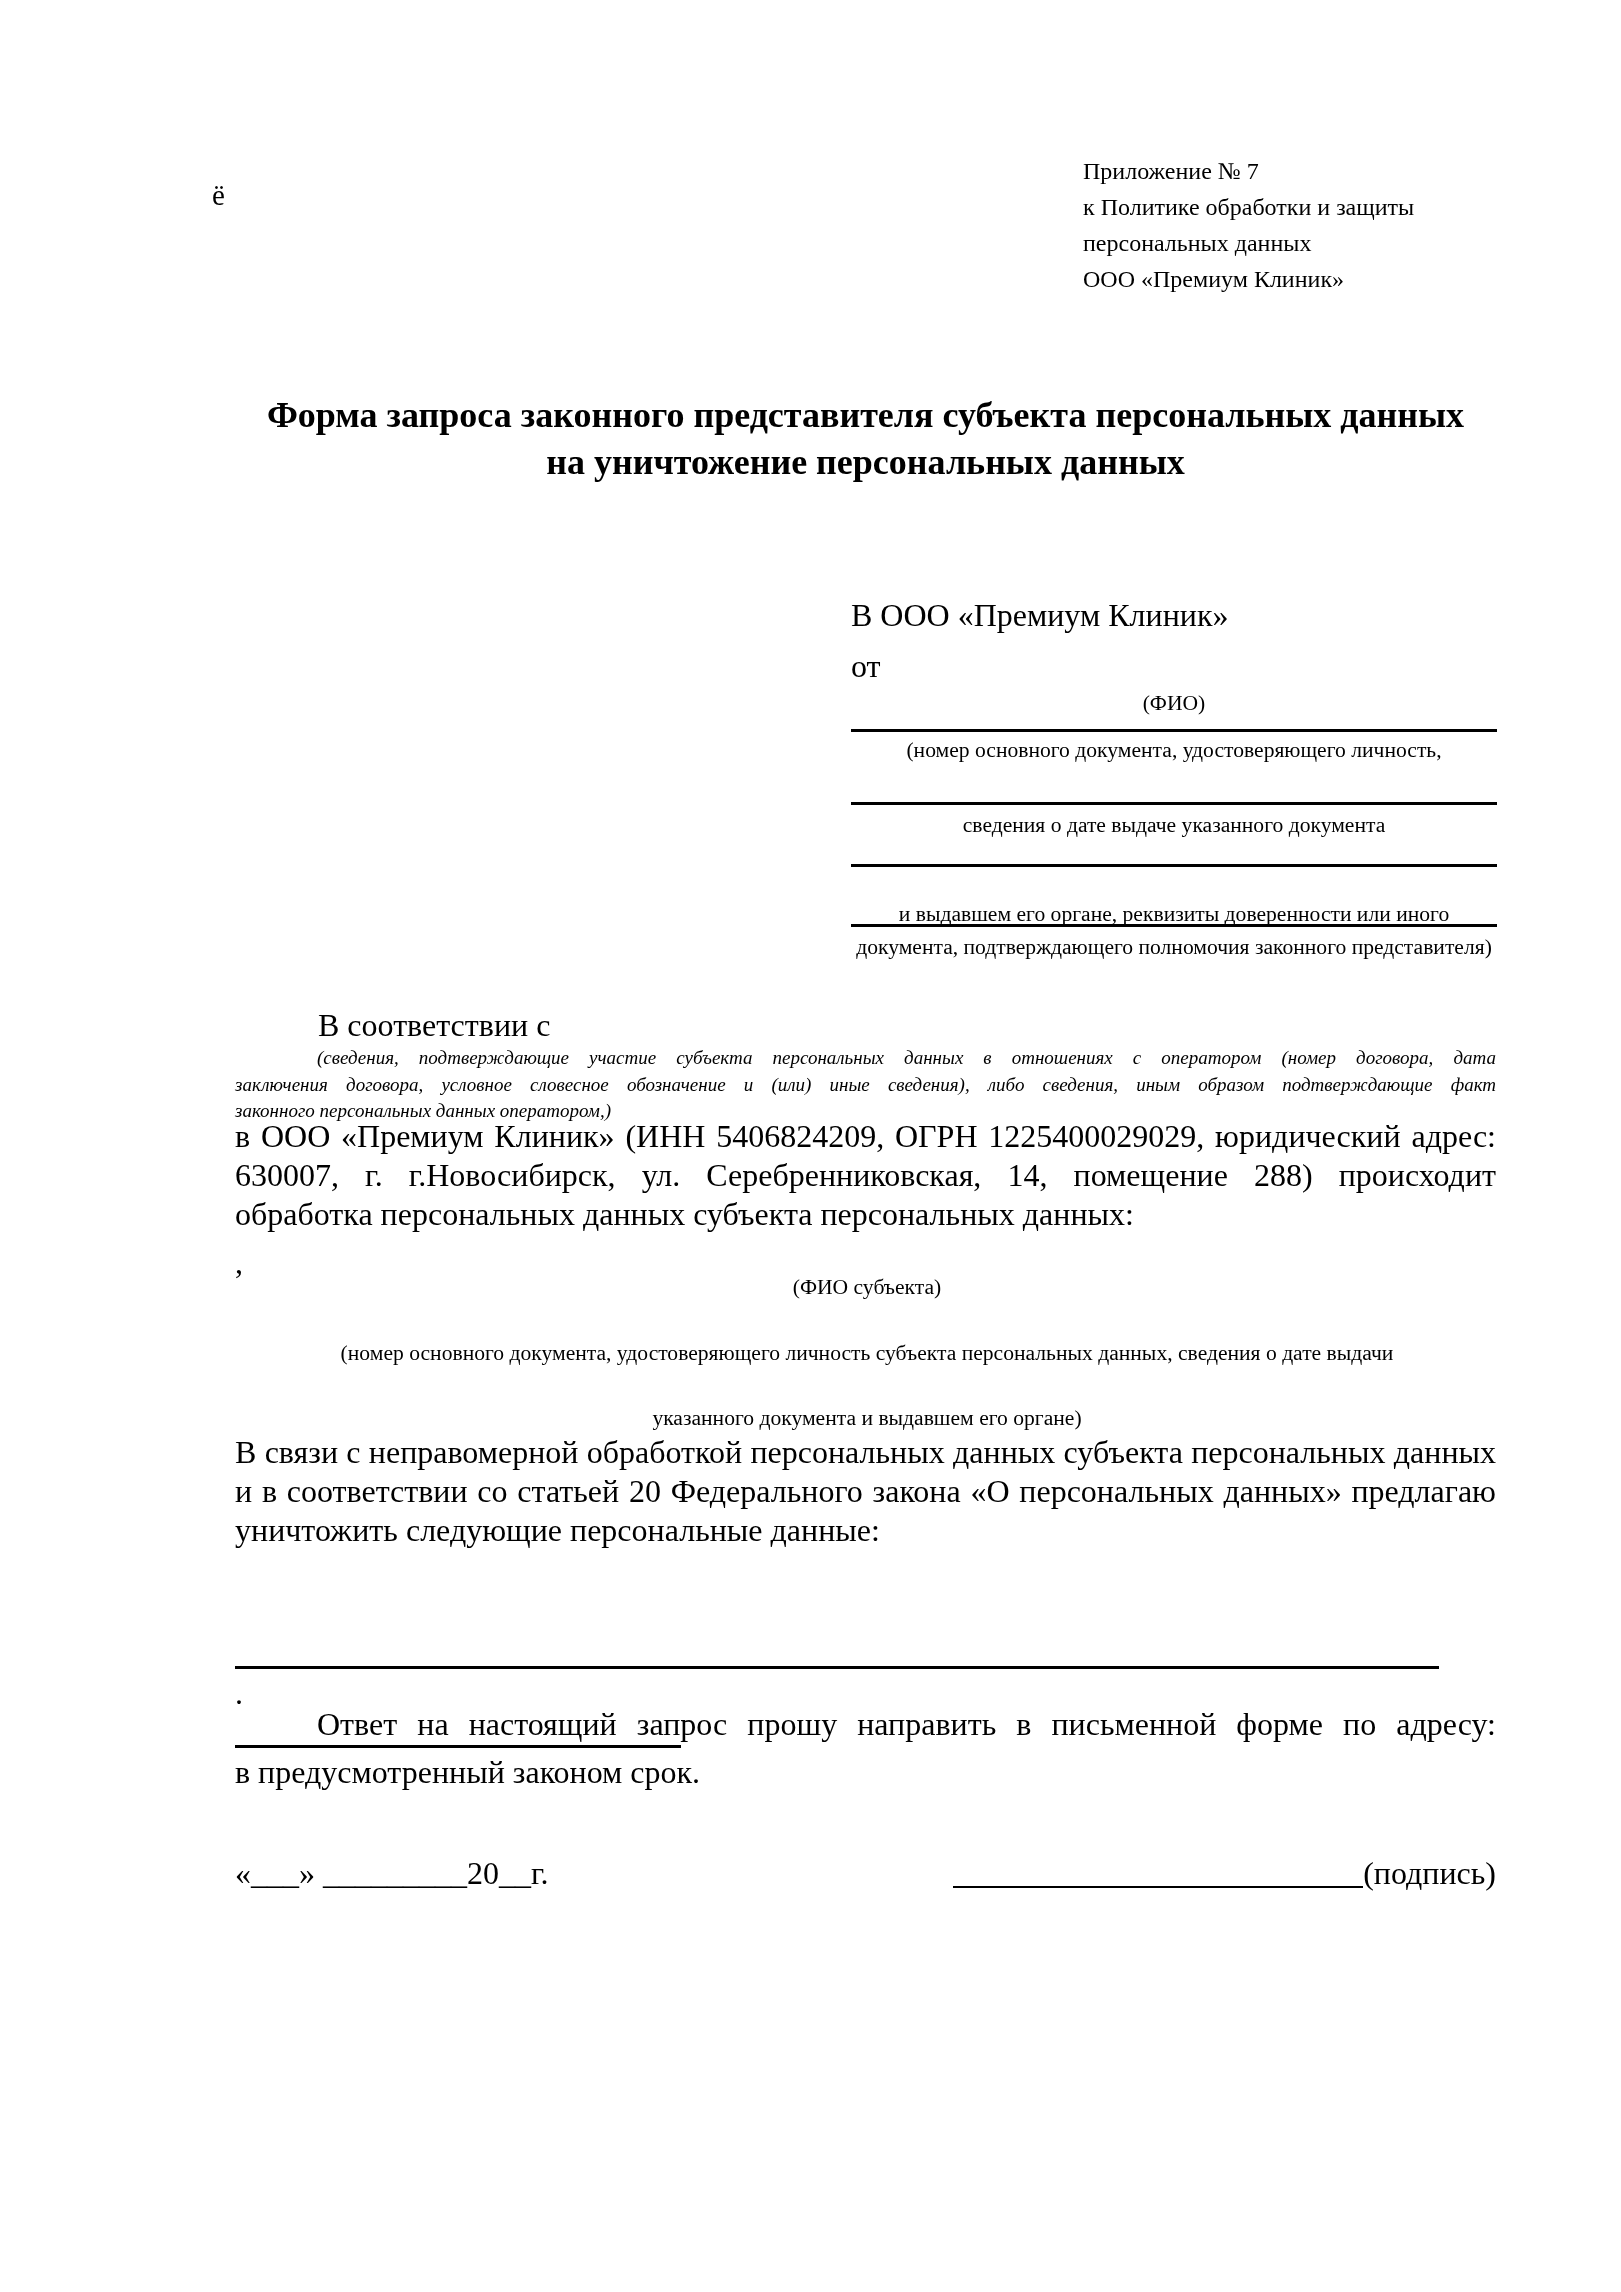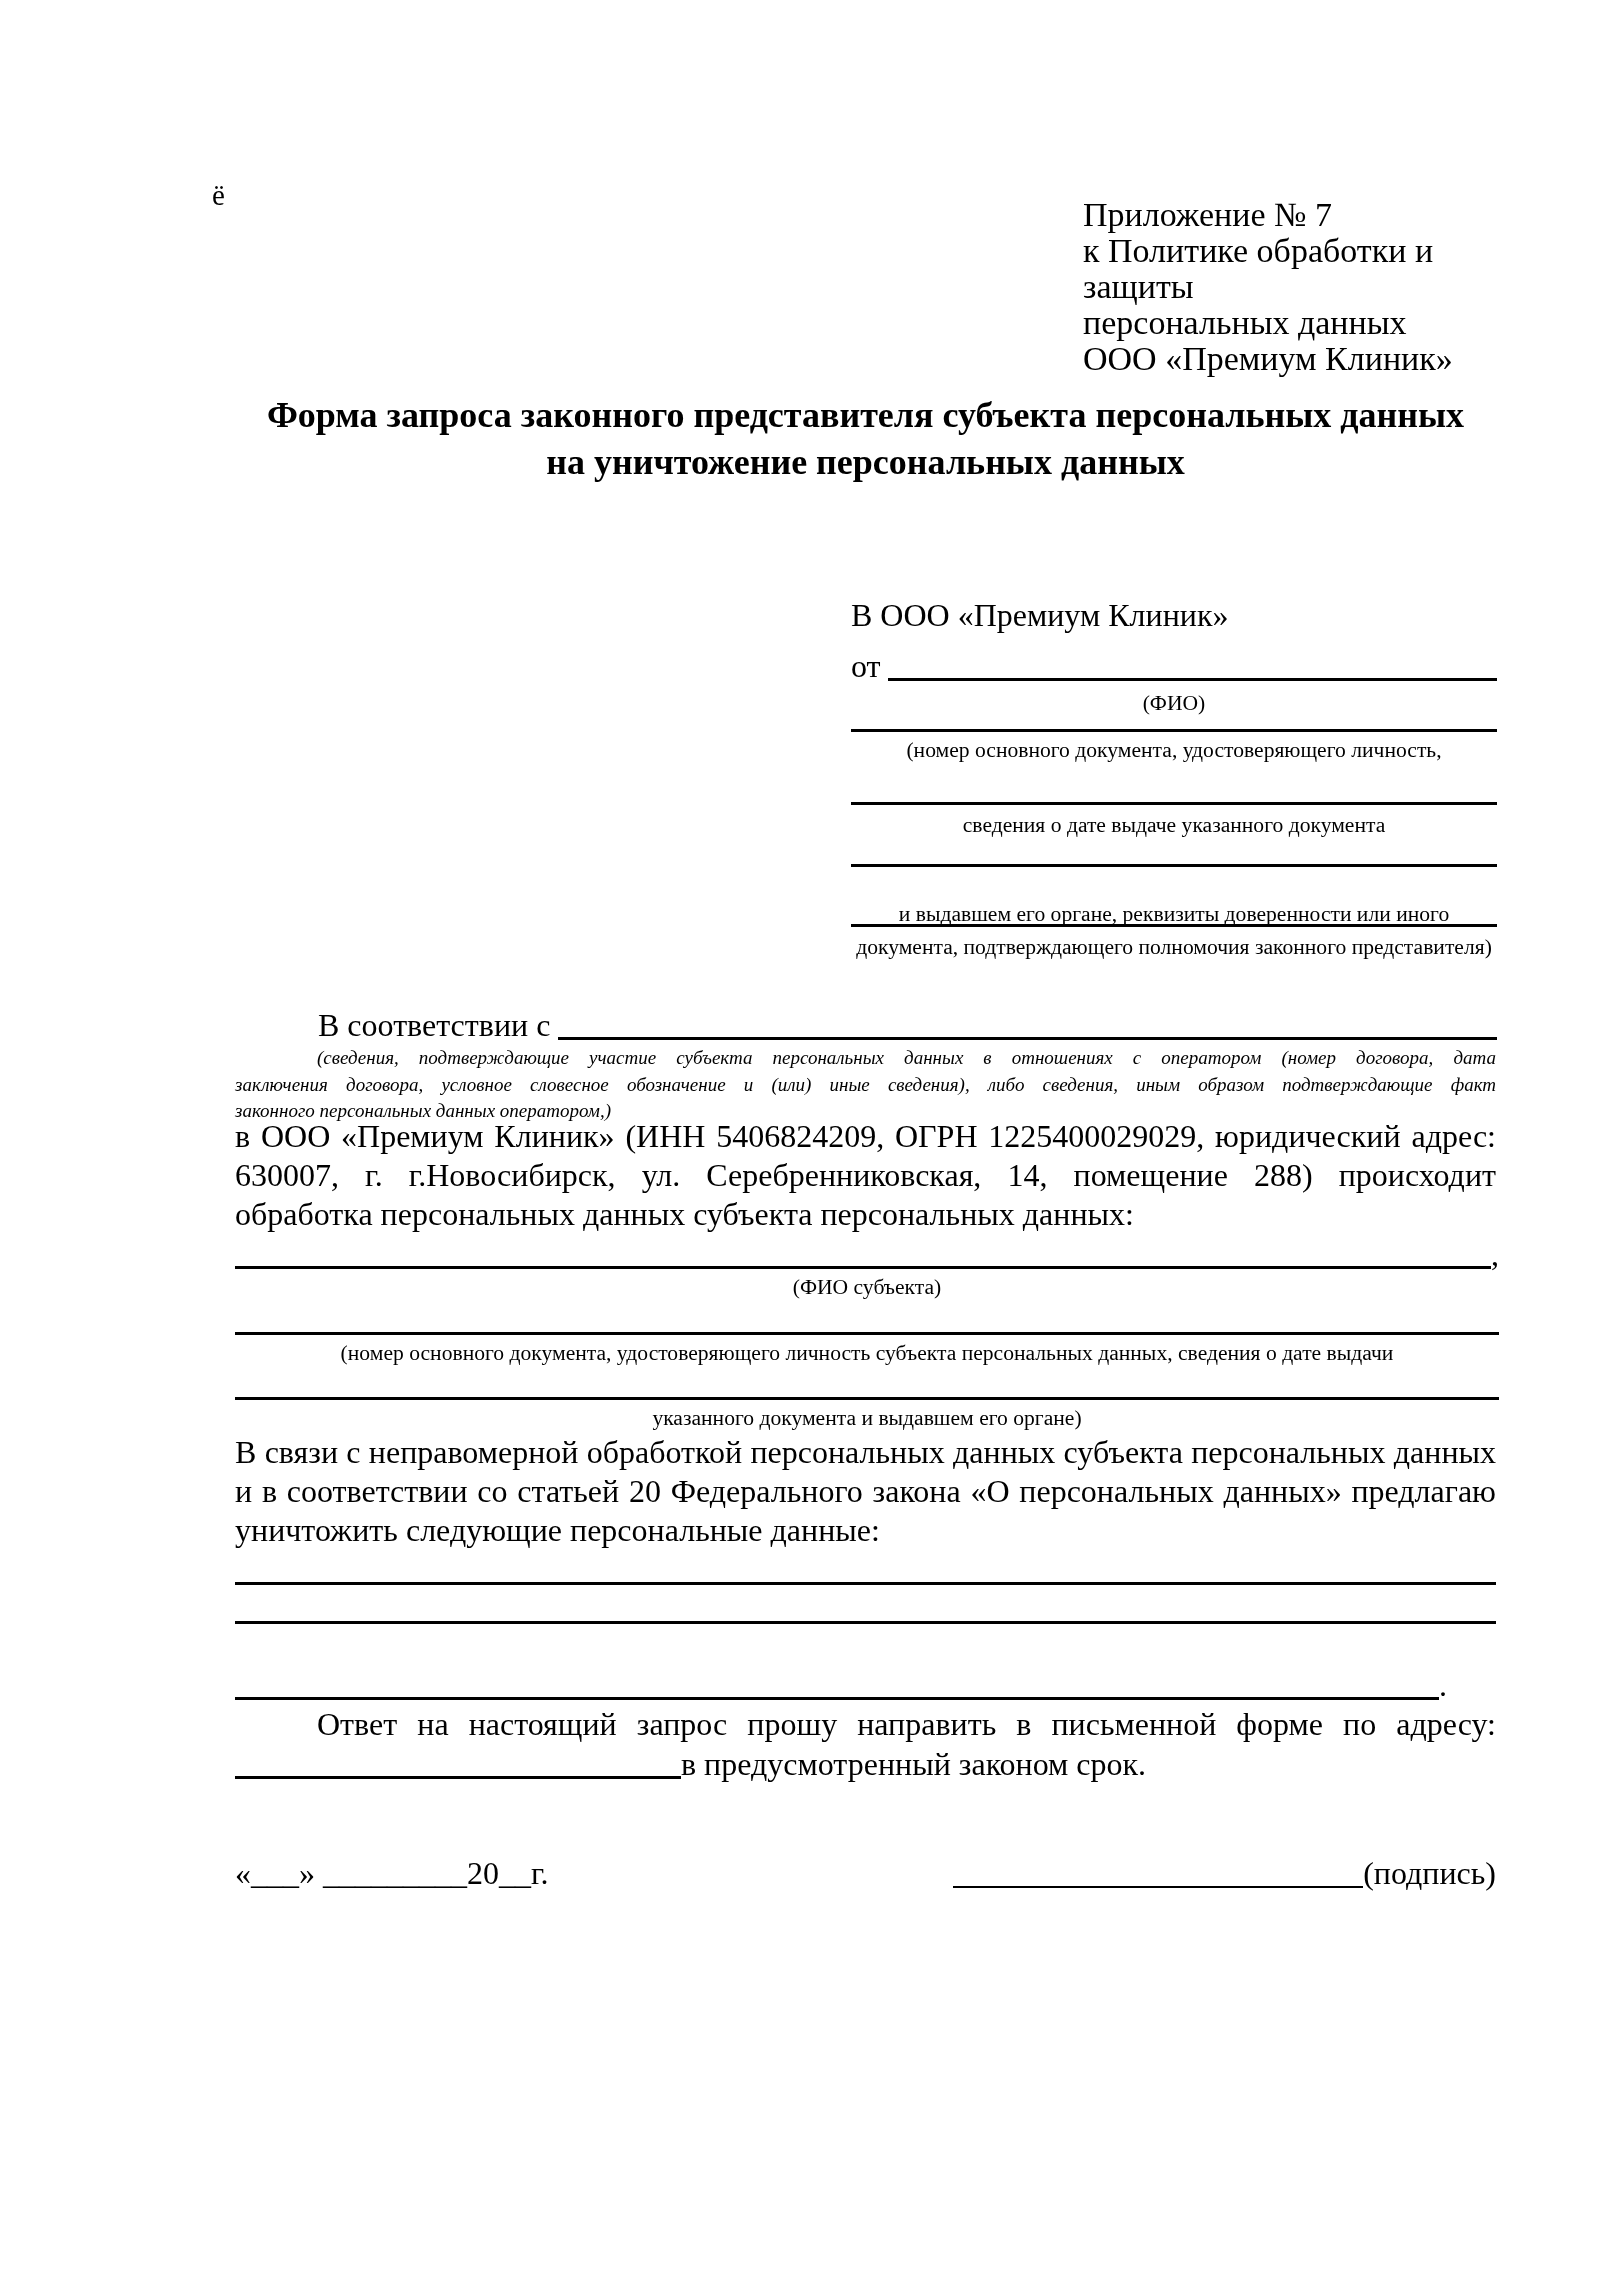--- a/index.html
+++ b/index.html
@@ -9,29 +9,29 @@
     background:#ffffff;
     margin:0 auto;
     font-family:"Liberation Serif","DejaVu Serif",serif;
     color:#000;
     overflow:hidden;
   }
   .abs{position:absolute;}
   
   .body-text{font-size:32px;line-height:39px;}
   .small-text{font-size:19px;line-height:26.5px;font-style:italic;}
-  .hdr-text{font-size:34px;line-height:36px;margin-top:44px;}
+  .hdr-text{font-size:24px;line-height:36px;}
   .title-text{font-size:36px;line-height:47px;font-weight:bold;text-align:center;}
   
   .jline{text-align:justify;text-align-last:justify;white-space:normal;}
   .jpara > .jline:last-child{text-align:left;text-align-last:left;}
   .note .jline:first-child{padding-left:82px;}
   
   .hline{border-bottom:3.9px solid #000;height:0;}
-  .row40{display:flex;align-items:flex-end;height:39px;}
+  .row40{display:flex;align-items:flex-start;height:39px;flex-direction:column;}
   .row40 .fill{flex:1;border-bottom:3.9px solid #000;margin-bottom:4.9px;}
   .row40 .fillw{border-bottom:3.9px solid #000;margin-bottom:4.9px;}
   .caption{font-size:21.6px;line-height:26.5px;text-align:center;}
   .lead{white-space:nowrap;}
   .gap8{margin-right:7.8px;}
   .footer-row{display:flex;align-items:stretch;height:39px;}
   .sig-group{display:flex;margin-left:auto;align-items:stretch;}
   .sig-line{width:410px;border-bottom:2.9px solid #000;margin-bottom:4.9px;}
 </style>
 </head>

